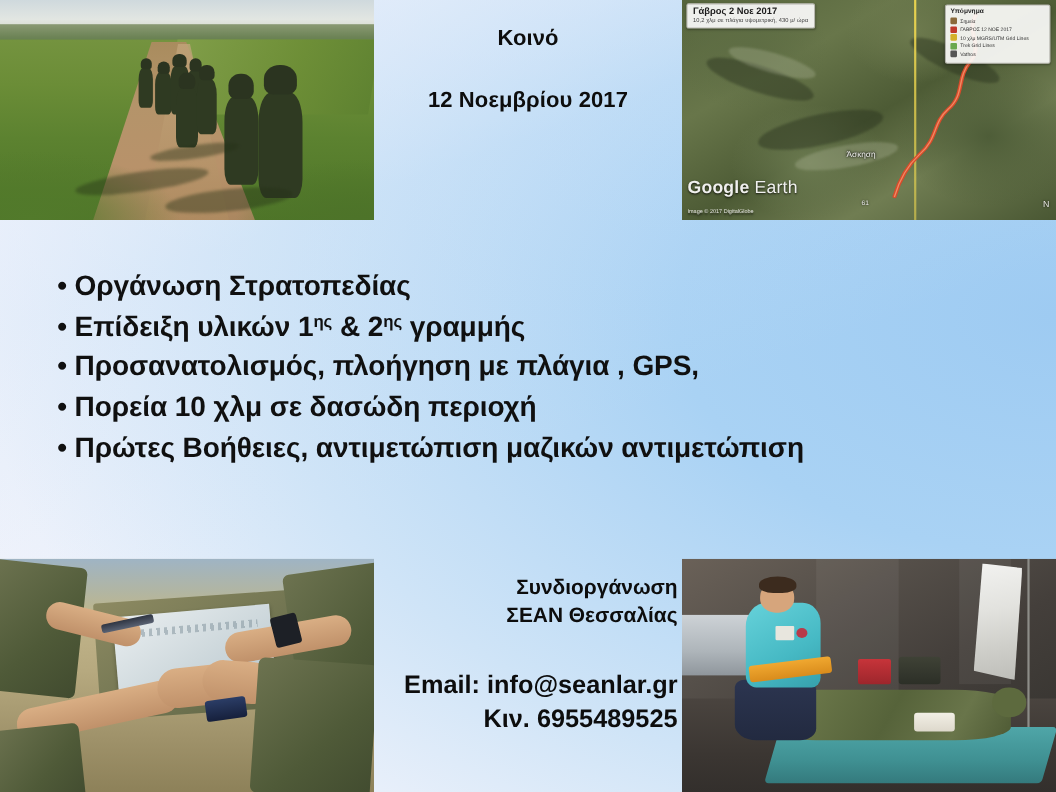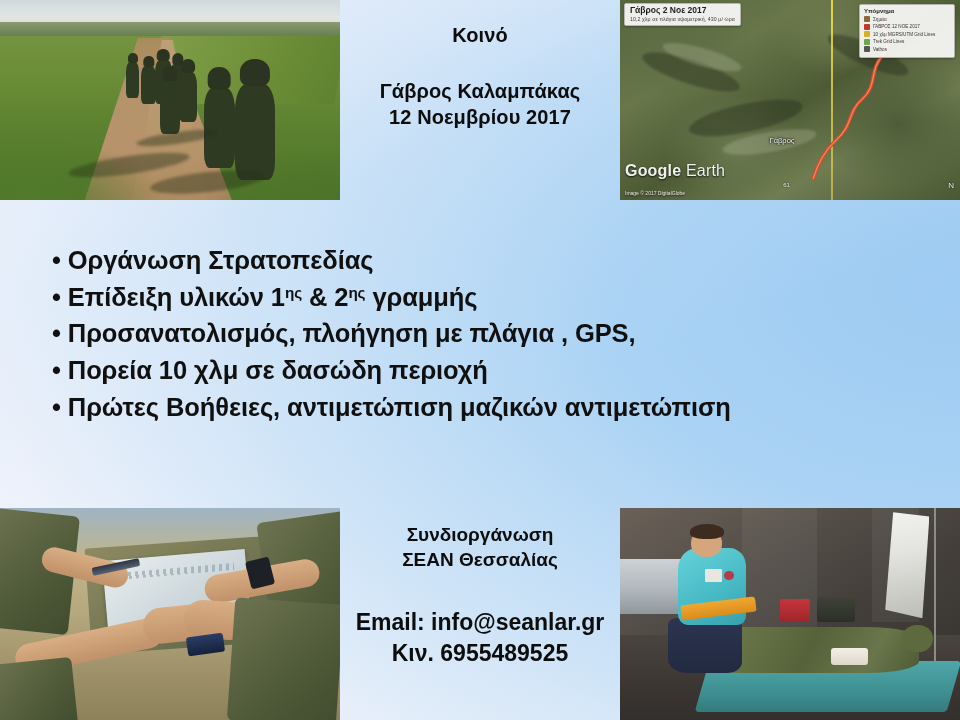--- a/index.html
+++ b/index.html
@@ -155,21 +155,21 @@
     color:#0d0d0d;font-weight:700;line-height:1.3;}
   .title-block .ln{font-size:20px;letter-spacing:.1px;}
   .title-block .gap{height:30px;}
 
   .bullets{position:absolute;left:52px;top:242px;width:856px;color:#101010;
     font-weight:700;font-size:25.5px;line-height:1.44;letter-spacing:-.1px;}
   .bullets .b{white-space:nowrap;}
   .bullets .cont{white-space:nowrap;}
   .bullets sup{font-size:.6em;vertical-align:.52em;font-weight:700;}
 
-  .footer-block{position:absolute;left:344px;top:522px;width:272px;text-align:center;
+  .footer-block{position:absolute;left:344px;top:522px;width:272px;text-align:right;
     color:#0d0d0d;font-weight:700;line-height:1.34;}
   .footer-block .fl{font-size:19px;}
   .footer-block .gap2{height:34px;}
   .footer-block .cl{font-size:23px;}
 </style>
 </head>
 <body>
 
 <div class="poster">
   <div class="bg-tint"></div>
@@ -211,21 +211,21 @@
 
       <div class="meridian"></div>
 
       <div class="gps-track">
         <svg viewBox="0 0 100 200" preserveAspectRatio="none" aria-hidden="true">
           <path d="M78 6 C70 24, 84 38, 74 54 C62 72, 70 88, 56 104 C44 118, 48 134, 34 150 C24 162, 18 176, 14 194" fill="none" stroke="#d94b2b" stroke-width="3.2" stroke-linecap="round"></path>
           <path d="M78 6 C70 24, 84 38, 74 54 C62 72, 70 88, 56 104 C44 118, 48 134, 34 150 C24 162, 18 176, 14 194" fill="none" stroke="#f08a63" stroke-width="1.1" stroke-linecap="round"></path>
         </svg>
       </div>
 
-      <div class="place-lbl">Γάβρος</div>
+      <div class="place-lbl">Άσκηση</div>
 
       <div class="map-label">
         <div class="t1">Γάβρος 2 Νοε 2017</div>
         <div class="t2">10,2 χλμ σε πλάγια υψομετρική, 430 μ/ ώρα</div>
       </div>
 
       <div class="legend">
         <div class="lg-title">Υπόμνημα</div>
         <div class="lg-row">
           <span class="lg-ic" style="background:#8a6a3a;"></span>
@@ -254,21 +254,20 @@
       </div>
       <div class="ge-sub">Image © 2017 DigitalGlobe</div>
       <div class="scalebar">61</div>
       <div class="compass">N</div>
     </div>
   </div>
 
   <div class="title-block">
     <div class="ln">Κοινό</div>
     <div class="gap"></div>
-    <div class="ln">Γάβρος Καλαμπάκας</div>
     <div class="ln">12 Νοεμβρίου 2017</div>
   </div>
 
   <div class="bullets">
     <div class="b">
       <span>•</span>
       <span>Οργάνωση Στρατοπεδίας</span>
     </div>
     <div class="b">
       <span>•</span>

